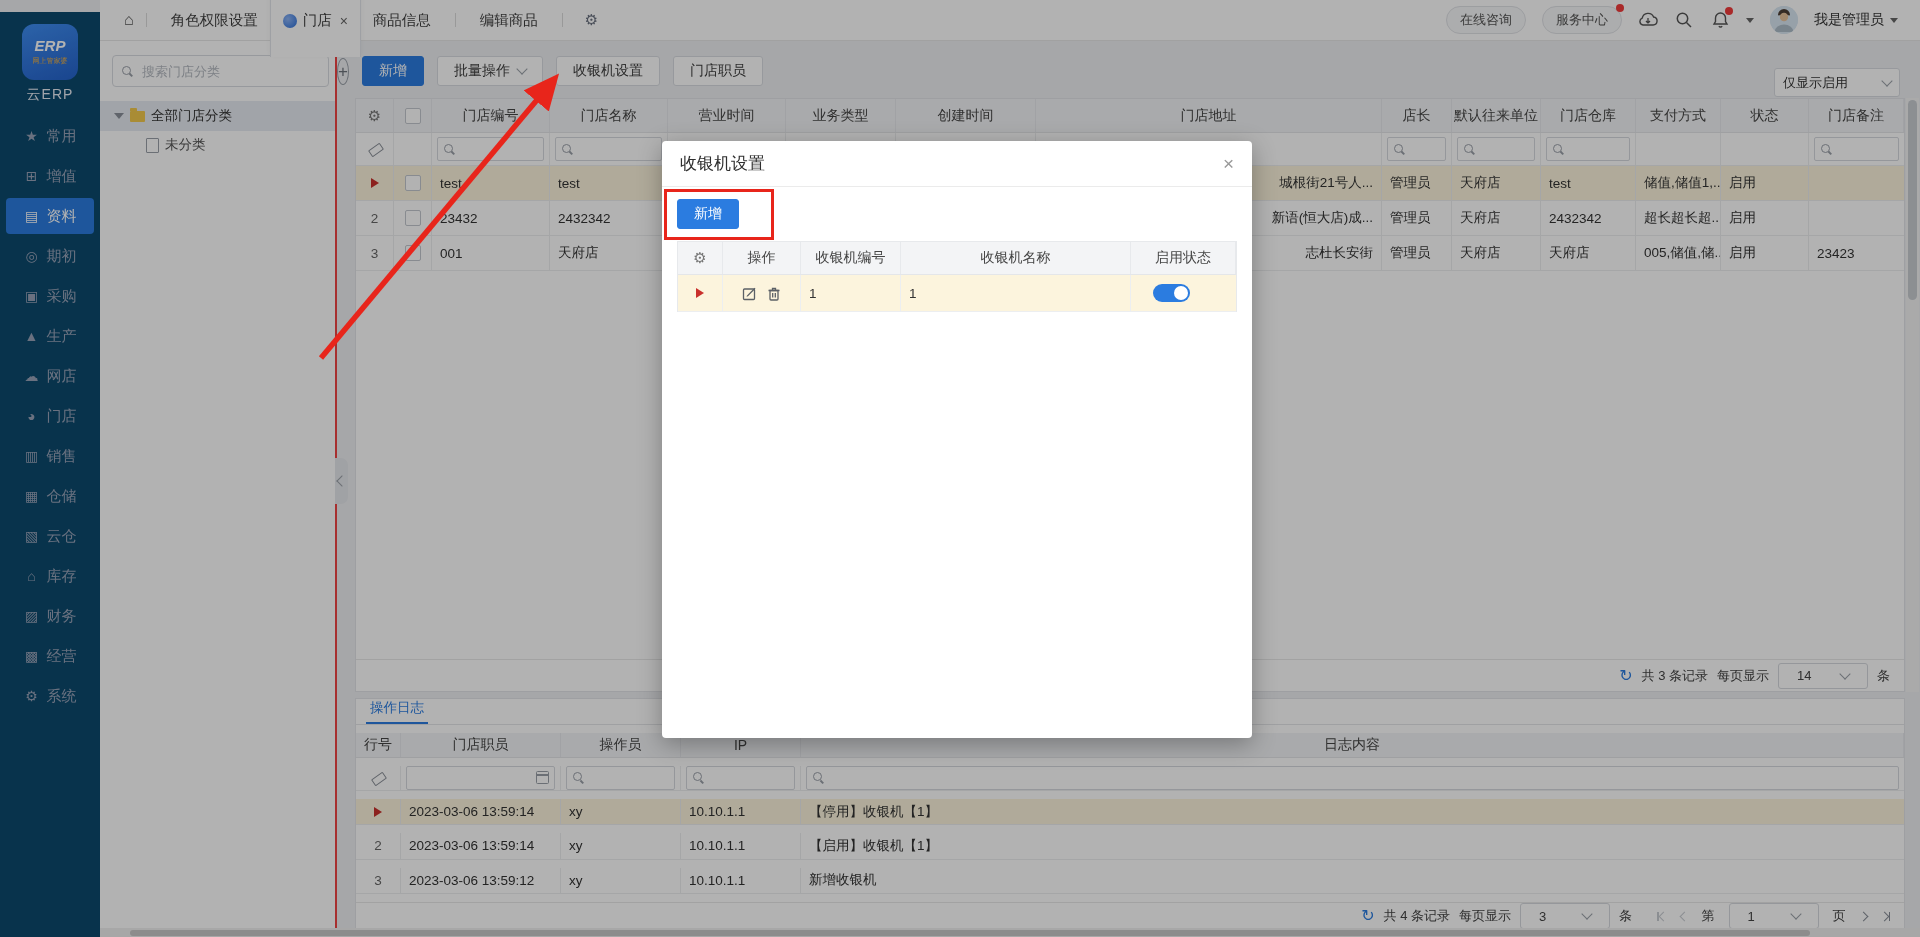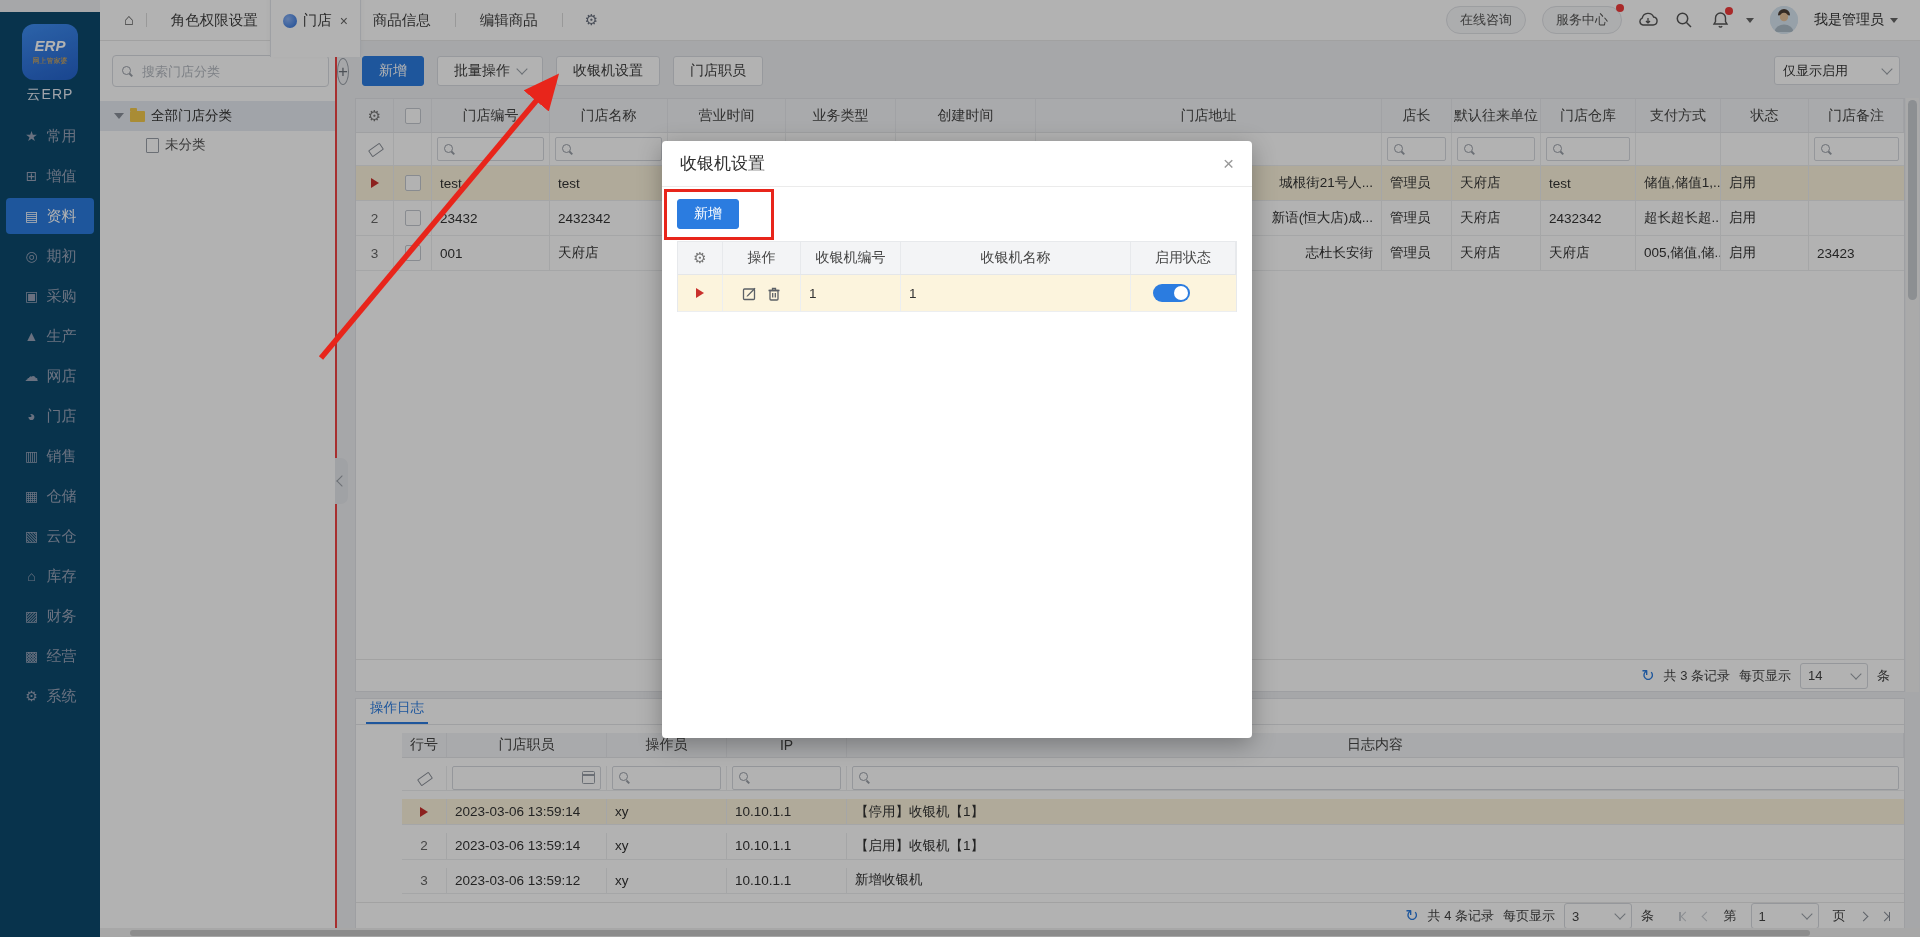--- a/index.html
+++ b/index.html
@@ -54,26 +54,26 @@
   .chev-r{display:inline-block;width:6px;height:6px;border-right:1.5px solid currentColor;border-top:1.5px solid currentColor;transform:rotate(45deg);}
   .vbar{display:inline-block;width:1.5px;height:9px;background:currentColor;}
 
   
   .main{position:absolute;left:355px;top:40px;right:0;bottom:0;}
   .toolbar{position:absolute;top:16px;left:7px;display:flex;gap:13px;}
   .btn{height:30px;border-radius:3px;font-size:14px;display:flex;align-items:center;justify-content:center;gap:8px;cursor:pointer;padding:0 16px;white-space:nowrap;}
   .btn-primary{background:#2b7ce0;color:#fff;border:1px solid #2b7ce0;}
   .btn-plain{background:#fff;color:#3e3e3e;border:1px solid #d9dce1;}
   .sel{background:#fff;border:1px solid #d9dce1;border-radius:3px;display:flex;align-items:center;justify-content:space-between;padding:0 8px;cursor:pointer;font-size:13px;color:#333;}
-  .sel-right{position:absolute;top:16px;right:20px;width:108px;height:27px;}
+  .sel-right{position:absolute;top:28px;right:20px;width:108px;height:27px;}
 
   .card{position:absolute;top:58px;left:0;width:1550px;height:594px;background:#fff;border:1px solid #e2e4e8;box-sizing:border-box;display:flex;flex-direction:column;}
   .grid{display:grid;align-items:stretch;}
   .g-store{grid-template-columns:38px 38px 118px 118px 118px 110px 140px 346px 70px 89px 95px 85px 88px 1fr;}
-  .g-log{grid-template-columns:45px 160px 120px 120px 1fr;margin-left:46px;}
+  .g-log{grid-template-columns:45px 160px 120px 120px 1fr;}
   .g-cash{grid-template-columns:45px 78px 100px 230px 1fr;}
   .c{border-right:1px solid #eceef0;display:flex;align-items:center;padding:0 8px;font-size:13.5px;color:#333;overflow:hidden;white-space:nowrap;box-sizing:border-box;}
   .c:last-child{border-right:none;}
   .hrow{height:33px;background:#f3f4f6;border-bottom:1px solid #e4e6e9;}
   .hrow .c{justify-content:center;color:#454545;font-size:14px;border-right:1px solid #e7e9ec;}
   .frow{height:32px;border-bottom:1px solid #eceef0;}
   .frow .c{padding:0 5px;}
   .drow{height:34px;border-bottom:1px solid #eceef0;cursor:pointer;}
   .drow.sel-row{background:#fcf4dd;}
   .fbox{flex:1;height:22px;border:1px solid #d6d9de;border-radius:2px;background:#fff;display:flex;align-items:center;gap:4px;padding:0 5px;cursor:text;}
@@ -84,21 +84,21 @@
   .cal::before{content:'';position:absolute;top:2px;left:0;right:0;height:1.2px;background:#9aa0a8;}
   .cbx{width:14px;height:14px;border:1px solid #c3c8cf;border-radius:2px;background:#fff;margin:0 auto;cursor:pointer;}
   .marker{width:0;height:0;border-top:5px solid transparent;border-bottom:5px solid transparent;border-left:8px solid #c9302c;margin:0 auto;}
   .rownum{justify-content:center;color:#666;}
   .gear{color:#777;font-size:15px;margin:0 auto;cursor:pointer;}
   .eraser{width:14px;height:14px;margin:0 auto;position:relative;cursor:pointer;}
   .eraser::before{content:'';position:absolute;left:1px;top:4px;width:12px;height:6px;border:1.3px solid #8a8f98;border-radius:1px;transform:rotate(-35deg);}
   .cell-r{justify-content:flex-end;}
   .pagebar{margin-top:auto;height:31px;border-top:1px solid #e9e9e9;display:flex;align-items:center;justify-content:flex-end;gap:9px;padding:0 14px;font-size:13px;color:#444;background:#fff;}
   .refresh{color:#2b7ce0;font-size:16px;cursor:pointer;line-height:1;}
-  .pselect{width:52px;height:24px;border:1px solid #d6d9de;border-radius:3px;background:#fff;display:flex;align-items:center;justify-content:space-between;padding:0 7px;cursor:pointer;}
+  .pselect{width:52px;height:24px;border:1px solid #d6d9de;border-radius:3px;background:#fff;display:flex;align-items:center;justify-content:space-between;padding:0 18px;cursor:pointer;}
   .vscroll{position:absolute;left:1551px;top:58px;width:13px;height:594px;background:#f4f4f4;}
   .vthumb{position:absolute;left:2px;top:2px;width:9px;height:200px;background:#c9cdd2;border-radius:5px;cursor:grab;}
   .hscroll{position:absolute;left:100px;right:0;bottom:0;height:9px;background:#efefef;z-index:6;}
   .hthumb{position:absolute;left:30px;top:1.5px;width:1680px;height:6px;background:#c9c9c9;border-radius:3px;cursor:grab;}
 
   
   .logpanel{position:absolute;top:658px;left:0;width:1550px;height:232px;background:#fff;border:1px solid #e2e4e8;box-sizing:border-box;display:flex;flex-direction:column;gap:8px;}
   .logtabs{height:27px;border-bottom:1px solid #e4e6e9;display:flex;align-items:flex-end;padding-left:10px;}
   .logtab{color:#2b7ce0;font-size:13.5px;padding:0 4px 5px;border-bottom:2px solid #2b7ce0;cursor:pointer;}
   .lrow{height:35px;}

